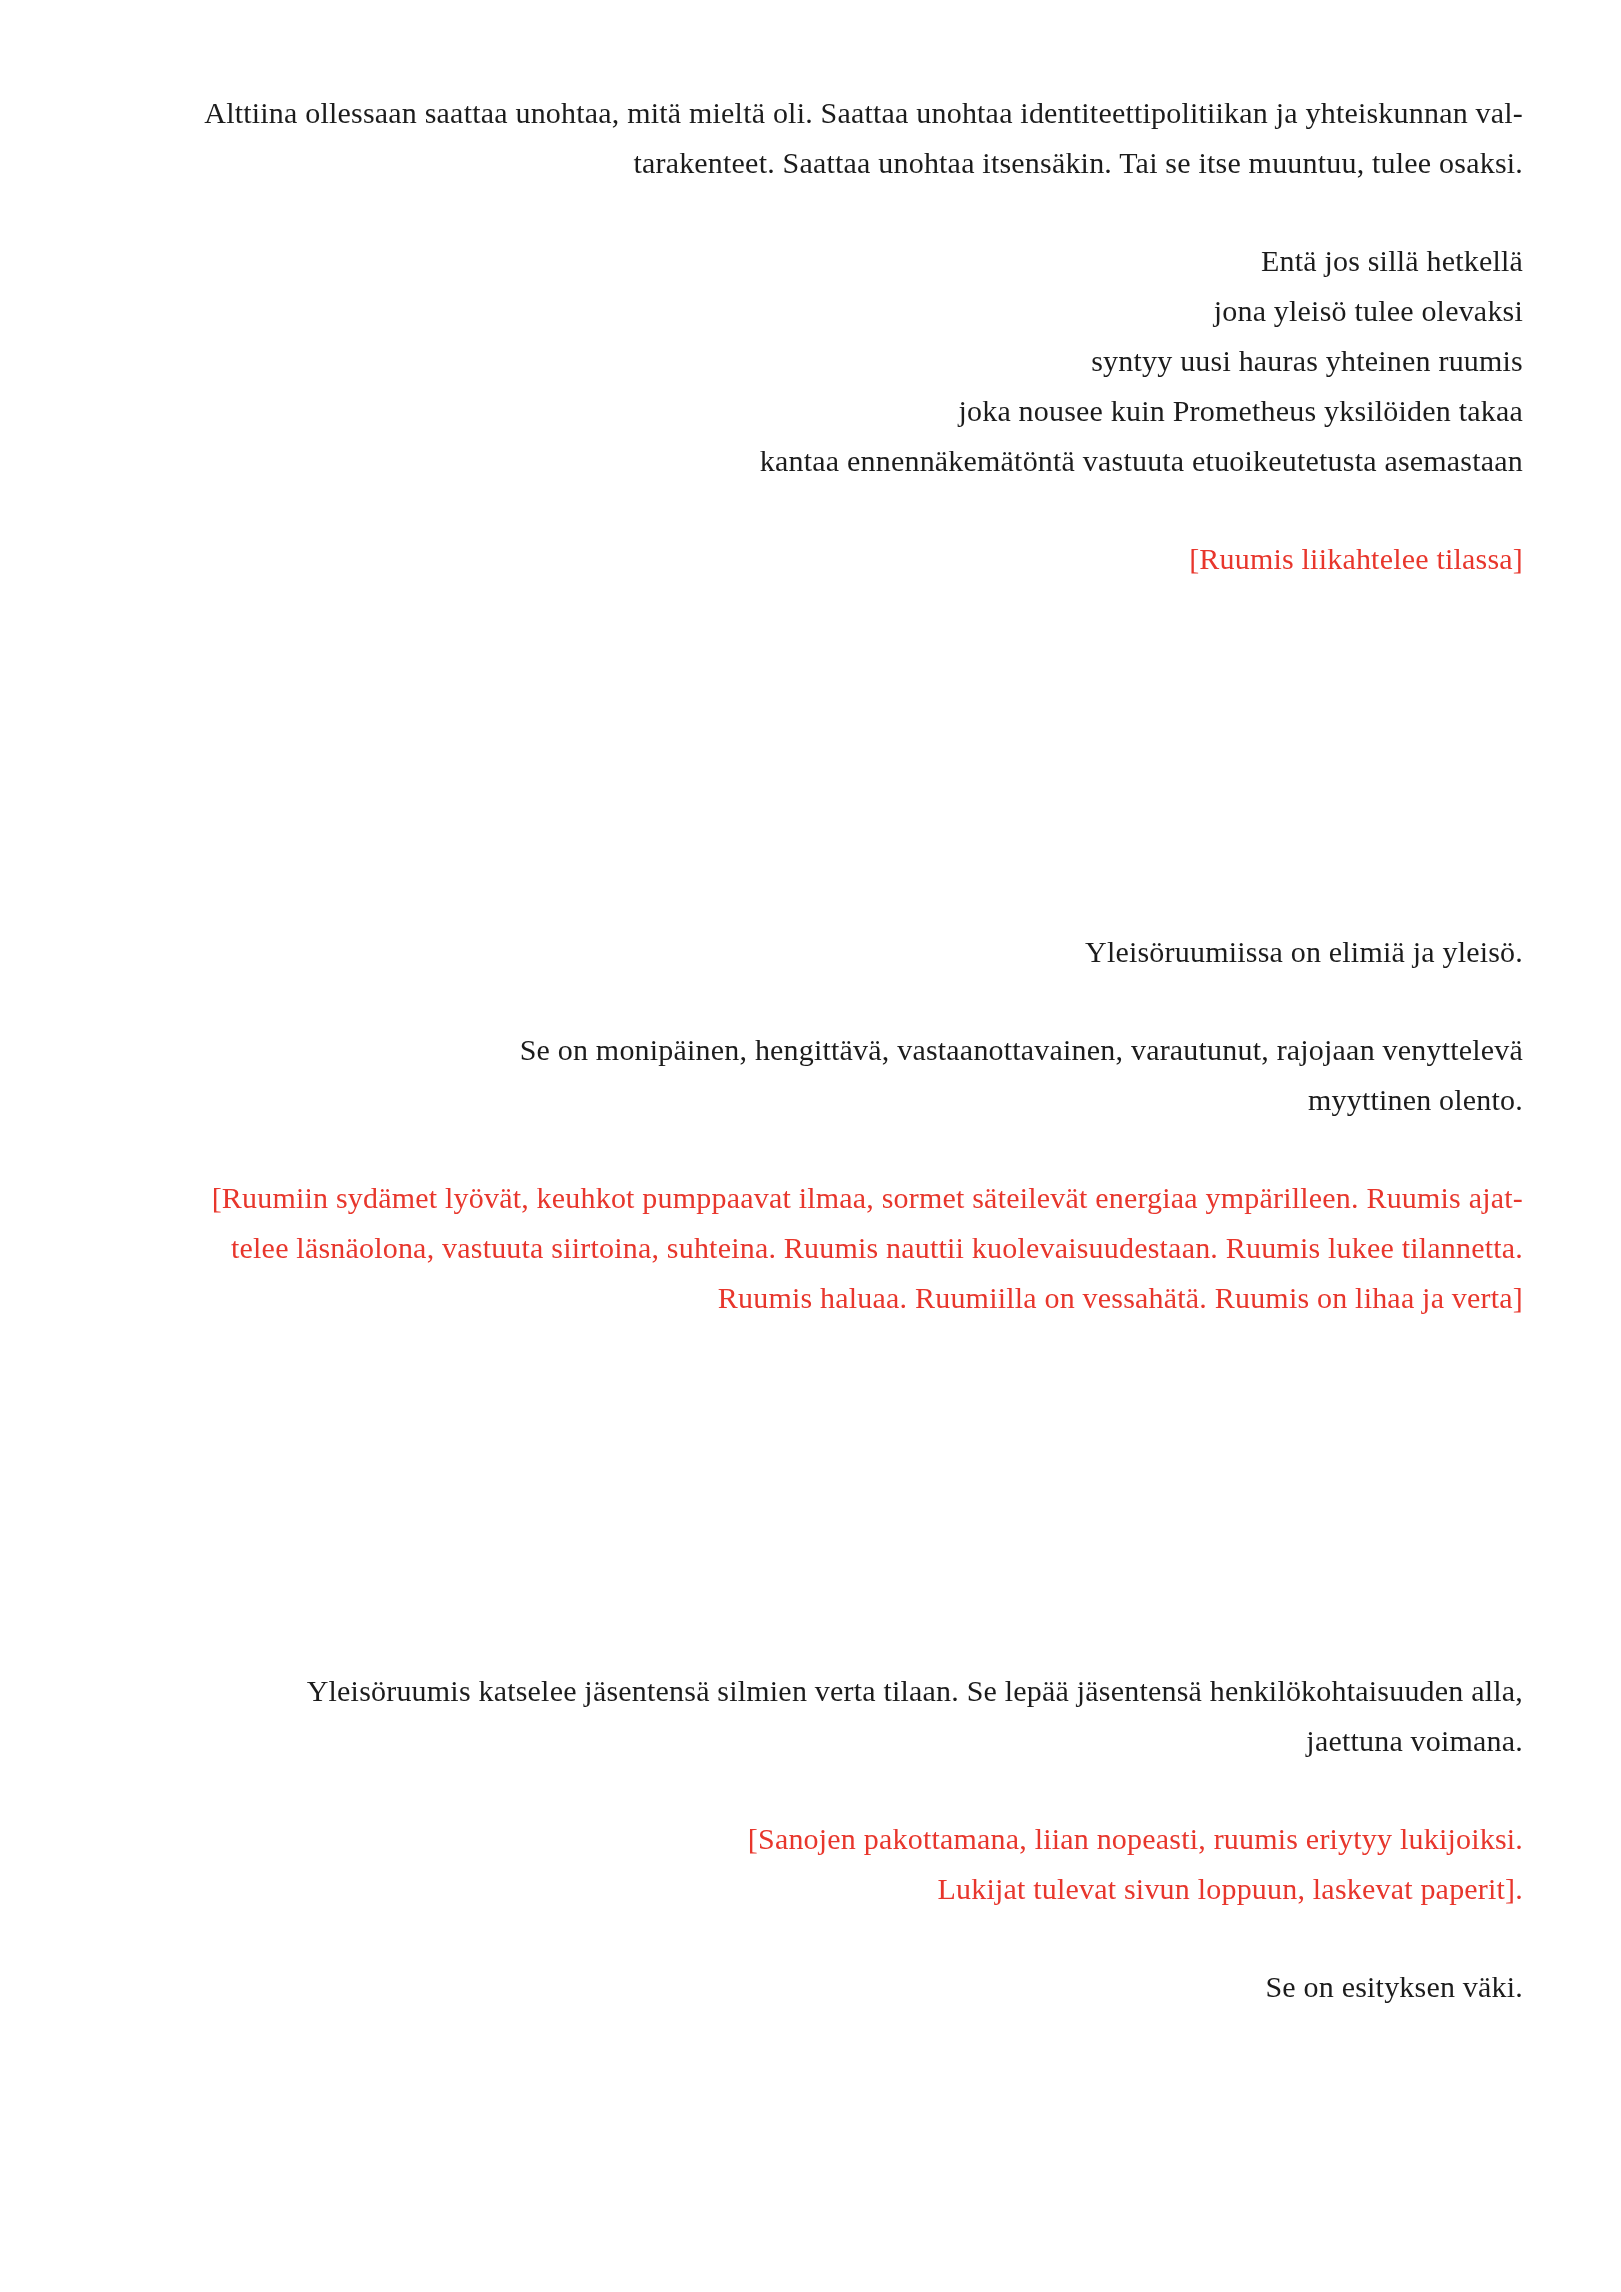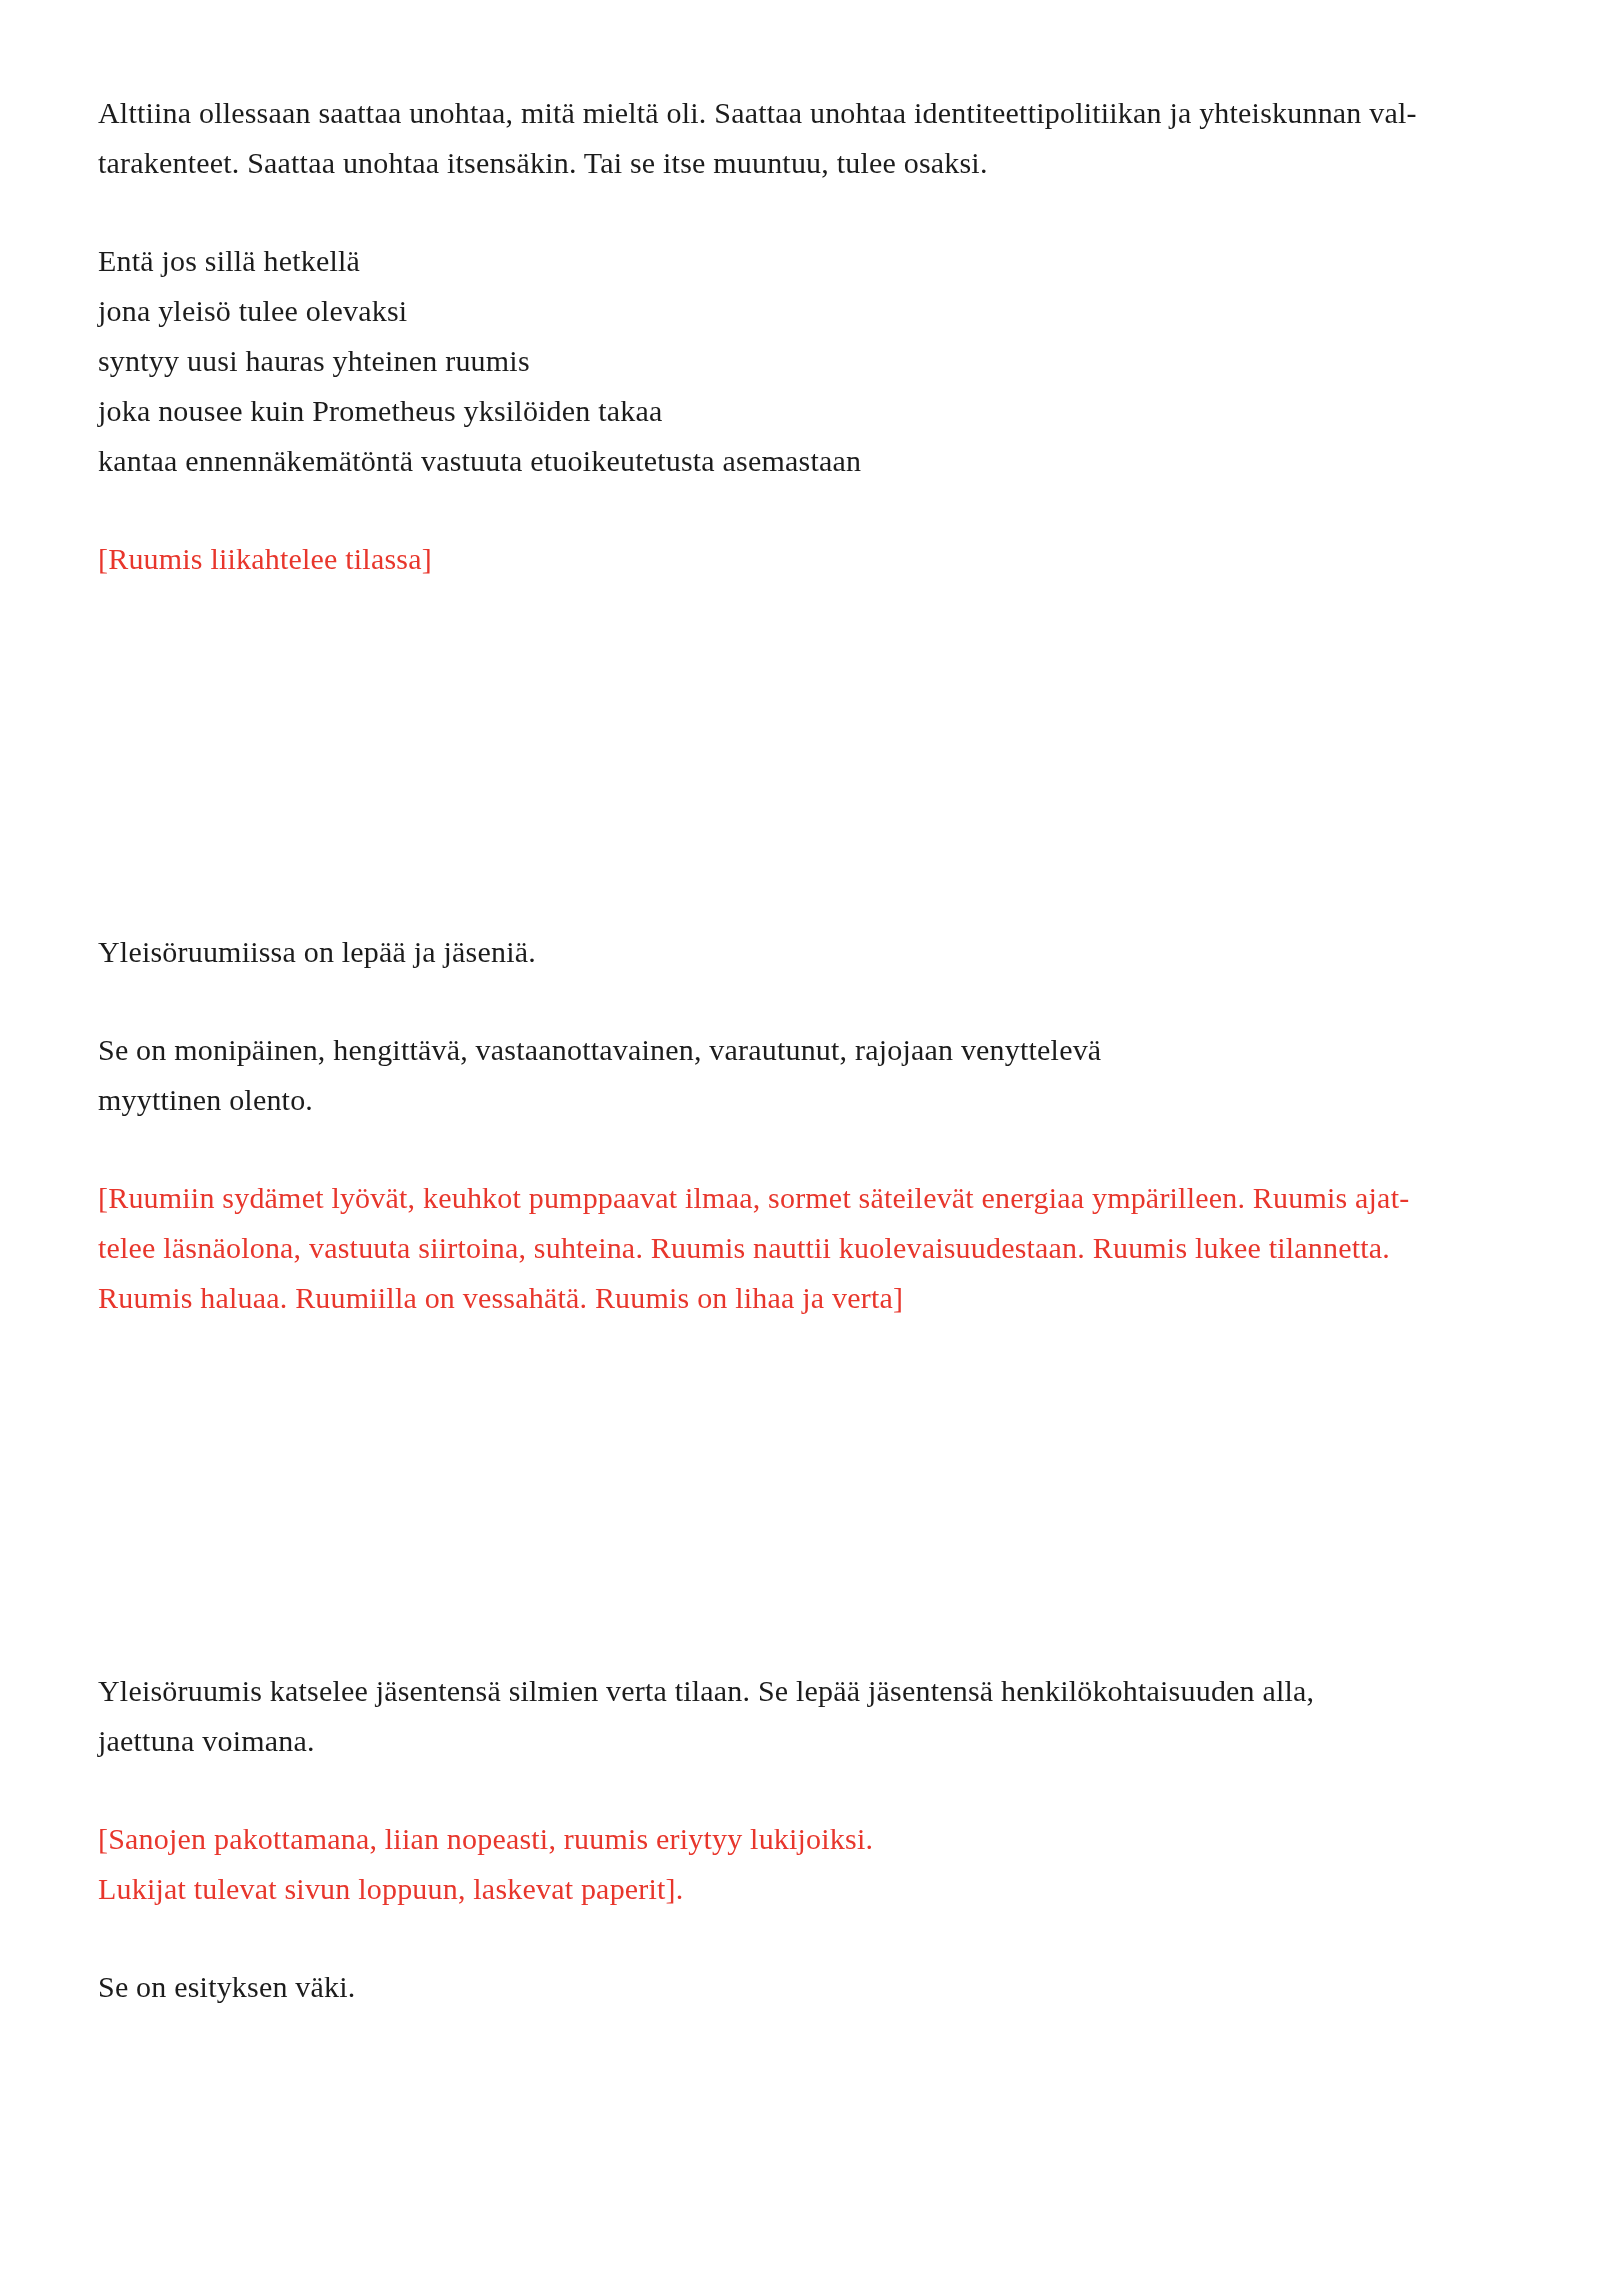--- a/index.html
+++ b/index.html
@@ -17,20 +17,21 @@
     padding: 88px 98px 0 98px;
     font-family: "Liberation Serif", "DejaVu Serif", serif;
     font-size: 30px;
     line-height: 50px;
     color: var(--ink, #1c1c1c);
   }
   .para {
     margin: 0 0 48px 0;
     white-space: pre;          
     letter-spacing: 0.2px;
+    text-align: right;
   }
   .para.red {
     color: var(--red, #e8362c);
   }
   .para.gap-large {
     margin-bottom: 343px;      
     font-family: Liberation Serif, serif;
   }
 </style>
 </head>
@@ -38,21 +39,21 @@
 
 <div class="page">
   <p class="para black">Alttiina ollessaan saattaa unohtaa, mitä mieltä oli. Saattaa unohtaa identiteettipolitiikan ja yhteiskunnan val-
 tarakenteet. Saattaa unohtaa itsensäkin. Tai se itse muuntuu, tulee osaksi.</p>
   <p class="para black">Entä jos sillä hetkellä
 jona yleisö tulee olevaksi
 syntyy uusi hauras yhteinen ruumis
 joka nousee kuin Prometheus yksilöiden takaa
 kantaa ennennäkemätöntä vastuuta etuoikeutetusta asemastaan</p>
   <p class="para red gap-large">[Ruumis liikahtelee tilassa]</p>
-  <p class="para black">Yleisöruumiissa on lepää ja jäseniä.</p>
+  <p class="para black">Yleisöruumiissa on elimiä ja yleisö.</p>
   <p class="para black">Se on monipäinen, hengittävä, vastaanottavainen, varautunut, rajojaan venyttelevä
 myyttinen olento.</p>
   <p class="para red gap-large">[Ruumiin sydämet lyövät, keuhkot pumppaavat ilmaa, sormet säteilevät energiaa ympärilleen. Ruumis ajat-
 telee läsnäolona, vastuuta siirtoina, suhteina. Ruumis nauttii kuolevaisuudestaan. Ruumis lukee tilannetta.
 Ruumis haluaa. Ruumiilla on vessahätä. Ruumis on lihaa ja verta]</p>
   <p class="para black">Yleisöruumis katselee jäsentensä silmien verta tilaan. Se lepää jäsentensä henkilökohtaisuuden alla,
 jaettuna voimana.</p>
   <p class="para red">[Sanojen pakottamana, liian nopeasti, ruumis eriytyy lukijoiksi.
 Lukijat tulevat sivun loppuun, laskevat paperit].</p>
   <p class="para black">Se on esityksen väki.</p>

